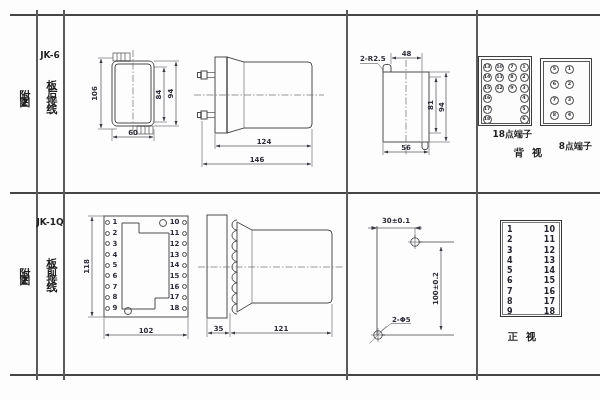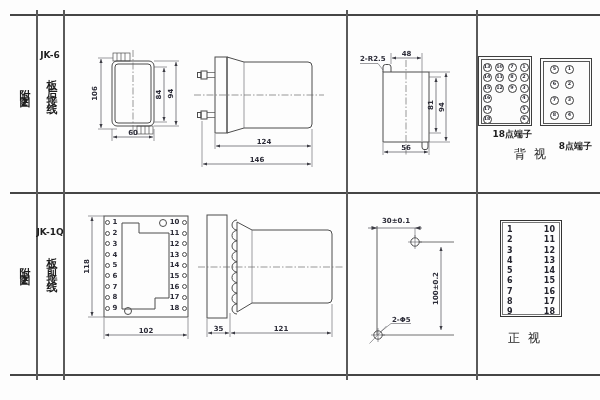--- a/index.html
+++ b/index.html
@@ -24,21 +24,21 @@
   .dt{font:bold 7px "DejaVu Sans",sans-serif;fill:#2c2c38;}
   
   .tbox{position:absolute;border:1.3px solid #3e3e3e;background:#fcfcfc;}
   .tbox::before{content:"";position:absolute;inset:1.5px;border:0.8px solid #555;}
   .tcol{position:absolute;display:flex;flex-direction:column;}
   .tc{display:block;width:9px;height:9px;box-sizing:border-box;border:1px solid #3a3a3a;
       border-radius:50%;font:bold 4.8px "DejaVu Sans",sans-serif;color:#2a2a34;
       text-align:center;line-height:6.8px;background:#fff;}
   .gap1{gap:1.4px;} .gap2{gap:6.4px;}
   .lbl{position:absolute;font-size:9px;font-weight:bold;text-align:right;color:#1d1d1d;}
-  .viewlbl{position:absolute;font-size:12px;font-weight:normal;letter-spacing:8px;color:#1d1d1d;}
+  .viewlbl{position:absolute;font-size:10px;font-weight:bold;letter-spacing:8px;color:#1d1d1d;}
   
   .dcol{position:absolute;display:flex;flex-direction:column;}
   .dtl,.dtr{height:10.72px;display:flex;align-items:center;font:bold 7px "DejaVu Sans",sans-serif;color:#2c2c38;}
   .dtl::before{content:"";width:3px;height:3px;border:0.8px solid #4d4d4d;border-radius:50%;margin-right:2.5px;}
   .dtr{justify-content:flex-end;}
   .dtr::after{content:"";width:3px;height:3px;border:0.8px solid #4d4d4d;border-radius:50%;margin-left:2.5px;}
   
   .listbox{position:absolute;left:500px;top:220px;width:62px;height:97px;border:1.5px solid #333;
            background:#fdfdfd;box-sizing:border-box;}
   .listbox::before{content:"";position:absolute;inset:1px;border:0.6px solid #777;pointer-events:none;}
@@ -57,21 +57,21 @@
   <div class="vline" style="left:36px"></div>
   <div class="vline" style="left:63px"></div>
   <div class="vline" style="left:346px"></div>
   <div class="vline" style="left:476px"></div>
 
   <div class="vtext figlbl" style="top:80px">附图2</div>
   <div class="modellbl" style="left:36px;top:50px">JK-6</div>
   <div class="vtext wirelbl" style="left:43px;top:70px">板后接线</div>
 
   <div class="vtext figlbl" style="top:258px">附图2</div>
-  <div class="modellbl" style="left:36px;top:227px">JK-1Q</div>
+  <div class="modellbl" style="left:36px;top:217px">JK-1Q</div>
   <div class="vtext wirelbl" style="left:43px;top:248px">板前接线</div>
 
   <svg class="drw" style="left:86px;top:46px" width="106" height="104" viewBox="0 0 106 104">
     <defs>
       <marker id="mA" viewBox="0 0 10 10" refX="9" refY="5" markerWidth="7" markerHeight="7" orient="auto-start-reverse">
         <path d="M0,1.5 L9,5 L0,8.5 z" fill="#3c3c44"></path>
       </marker>
     </defs>
     <g>
       <rect class="ol" x="26" y="15" width="42" height="65" rx="5"></rect>

